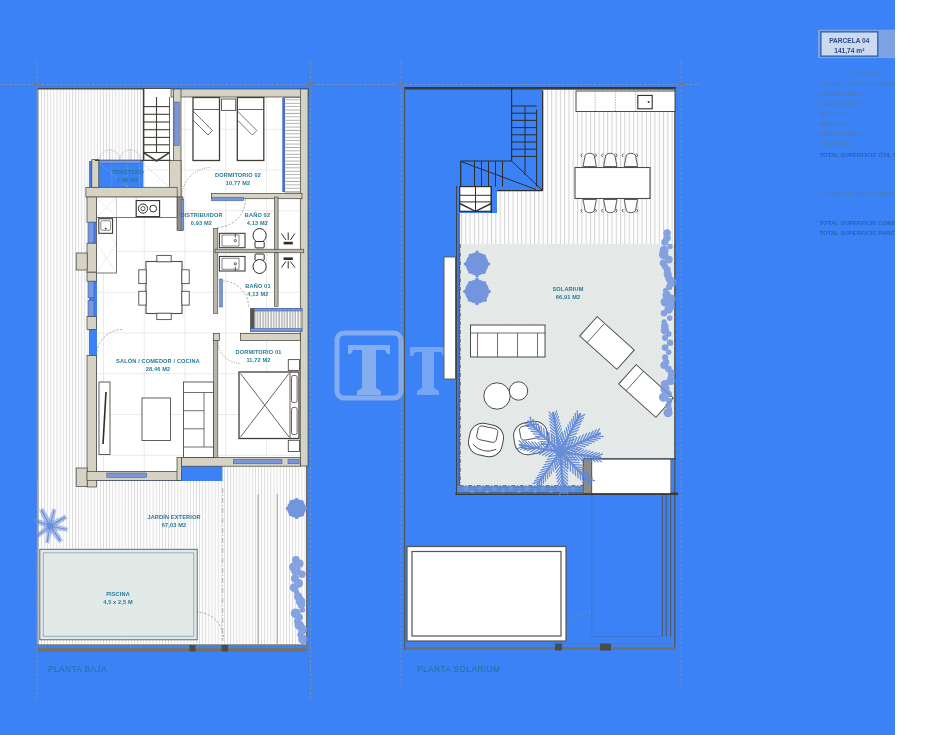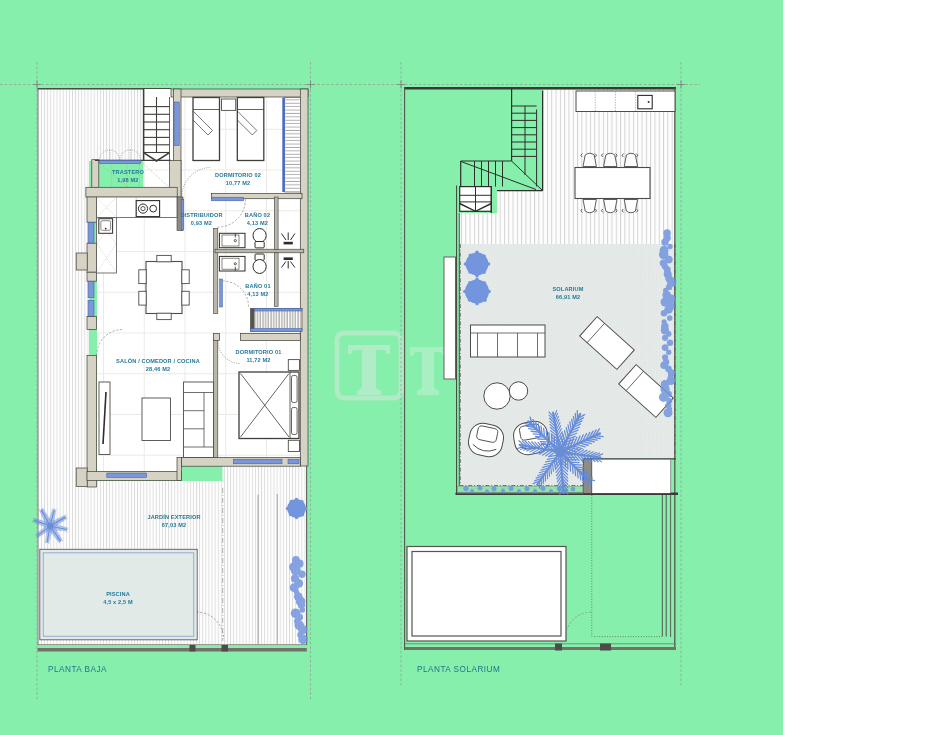--- a/index.html
+++ b/index.html
@@ -1,16 +1,16 @@
 <!DOCTYPE html>
 <html><head>
 <meta charset="utf-8">
 <style>
   html,body{margin:0;padding:0;background:#ffffff;}
-  .pg{width:783px;height:735px;position:relative;overflow:hidden;background:#86efac;}
+  .pg{width:895px;height:735px;position:relative;overflow:hidden;background:#3b82f6;}
   text{font-family:"Liberation Sans",sans-serif;}
   .rl{fill:#24799a;font-size:5.6px;font-weight:bold;text-anchor:middle;letter-spacing:0.15px;}
   .pl{fill:#22748c;font-size:8.2px;font-weight:normal;letter-spacing:0.5px;}
   .tb{fill:#4b7dc0;font-size:6px;font-weight:bold;}
   .tbb{fill:#2f62b0;font-size:6px;font-weight:bold;}
   .hd{fill:#2c4a88;font-size:6.6px;font-weight:bold;text-anchor:middle;}
   .wl{fill:#d6d2c4;stroke:#3f3e39;stroke-width:0.7;}
   .fu{fill:#ffffff;stroke:#4c4c49;stroke-width:0.9;}
   .win{fill:#7b97d9;stroke:#34549e;stroke-width:0.5;}
   .darc{fill:none;stroke:#8a8a8a;stroke-width:0.7;stroke-dasharray:2.2,1.6;}

